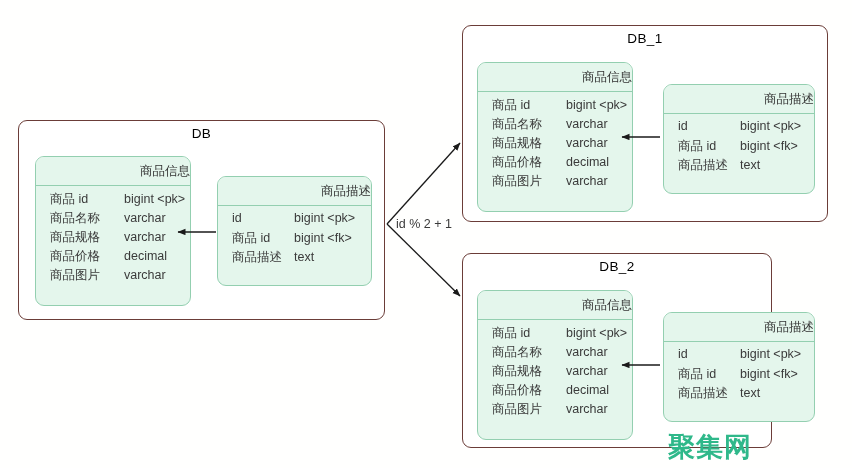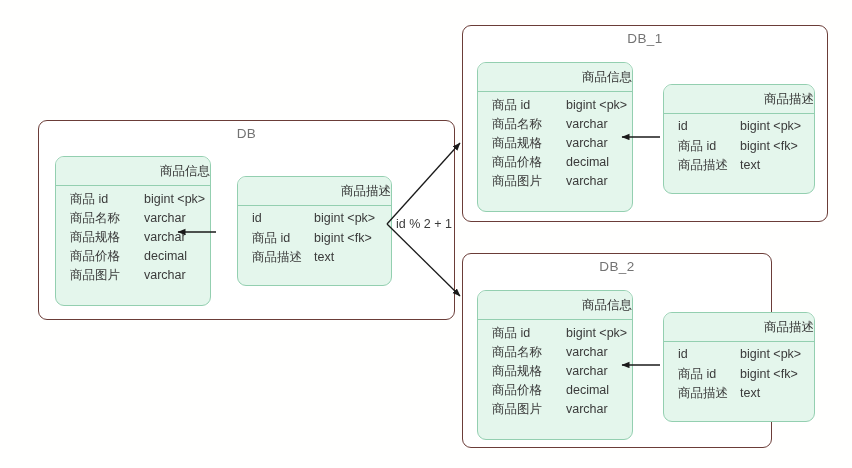--- a/index.html
+++ b/index.html
@@ -24,21 +24,21 @@
     border: 1.4px solid #6b3d38;
     border-radius: 9px;
   }
   .db-title {
     position: absolute;
     top: 5px;
     left: 0;
     right: 0;
     text-align: center;
     font-size: 13.5px;
-    color: #737373;
+    color: #000000;
     letter-spacing: 0.4px;
   }
 
   
   .table {
     position: absolute;
     box-sizing: border-box;
     background: #e4f6ec;
     border: 1.3px solid #93cfb0;
     border-radius: 9px;
@@ -98,21 +98,21 @@
     color: #2fb88a;
     letter-spacing: 1px;
     font-family: "DejaVu Sans", sans-serif;
   }
 </style>
 </head>
 <body>
 
 <div id="canvas">
 
-  <div class="db-container" style="left:18px; top:120px; width:417px; height:200px;margin-left:20px;">
+  <div class="db-container" style="left:18px; top:120px; width:367px; height:200px;">
     <div class="db-title">DB</div>
 
     <div class="table t-info" style="left:16px; top:35px; width:156px; height:150px;">
       <div class="table-title">商品信息</div>
       <div class="table-body">
         <div class="row">
           <span class="fname">商品 id</span>
           <span class="ftype">bigint &lt;pk&gt;</span>
         </div>
         <div class="row">
@@ -241,20 +241,21 @@
           <span class="fname">商品 id</span>
           <span class="ftype">bigint &lt;fk&gt;</span>
         </div>
         <div class="row">
           <span class="fname">商品描述</span>
           <span class="ftype">text</span>
         </div>
       </div>
     </div>
 
+    <div class="watermark" style="left:205px; top:175px;">聚集网</div>
   </div>
 
   <svg id="arrows">
     <defs>
       <marker id="ah" markerWidth="9" markerHeight="9" refX="7.5" refY="3.2" orient="auto" markerUnits="userSpaceOnUse">
         <path d="M0,0 L8,3.2 L0,6.4 z" fill="#1a1a1a"></path>
       </marker>
     </defs>
 
     <line x1="216" y1="232" x2="178" y2="232" stroke="#1a1a1a" stroke-width="1.3" marker-end="url(#ah)"></line>

